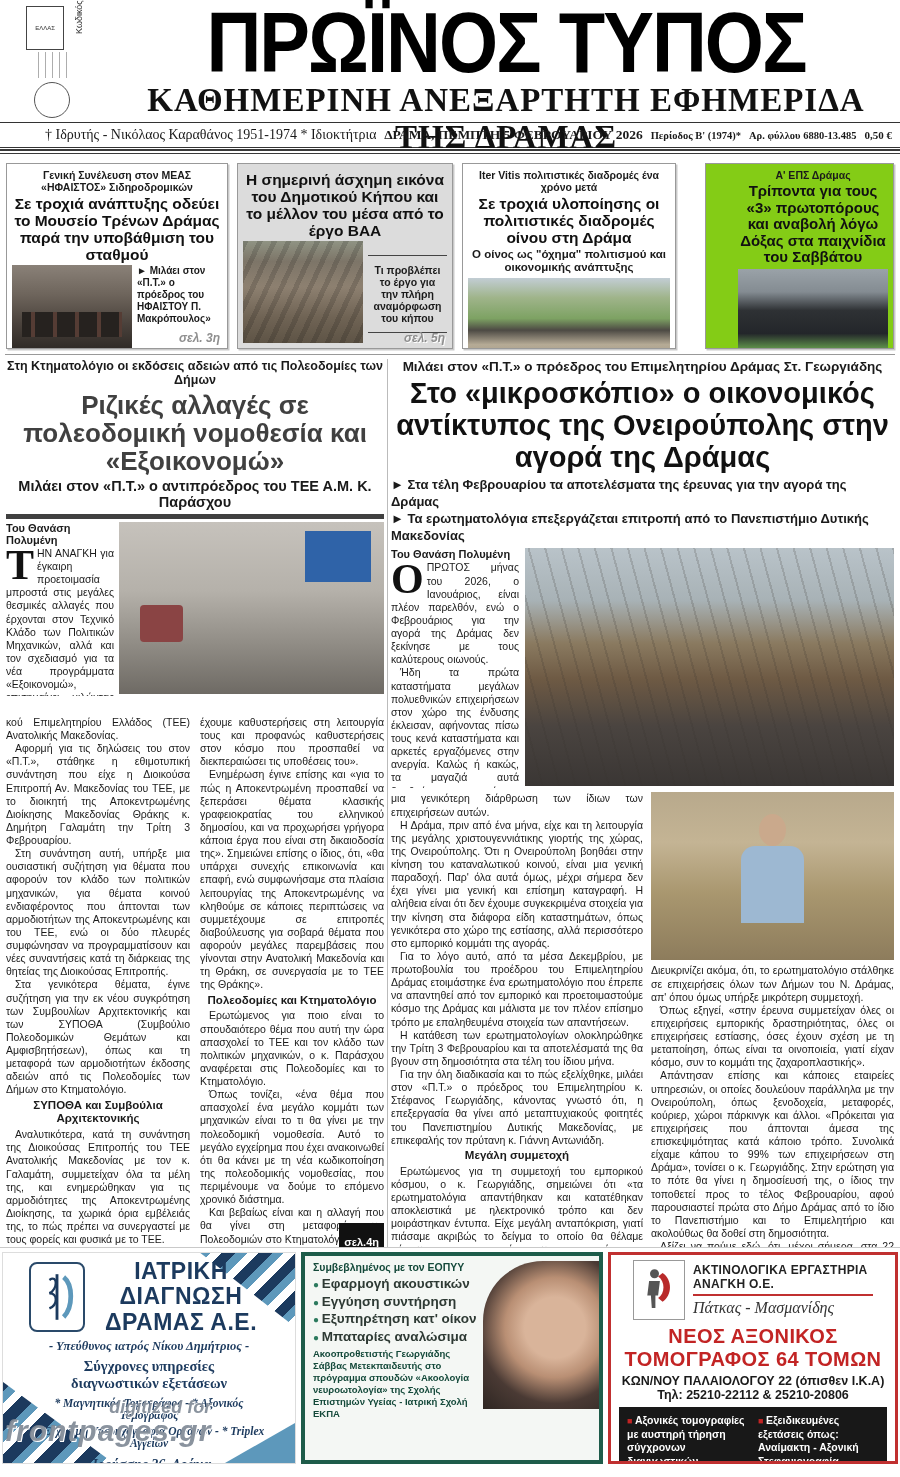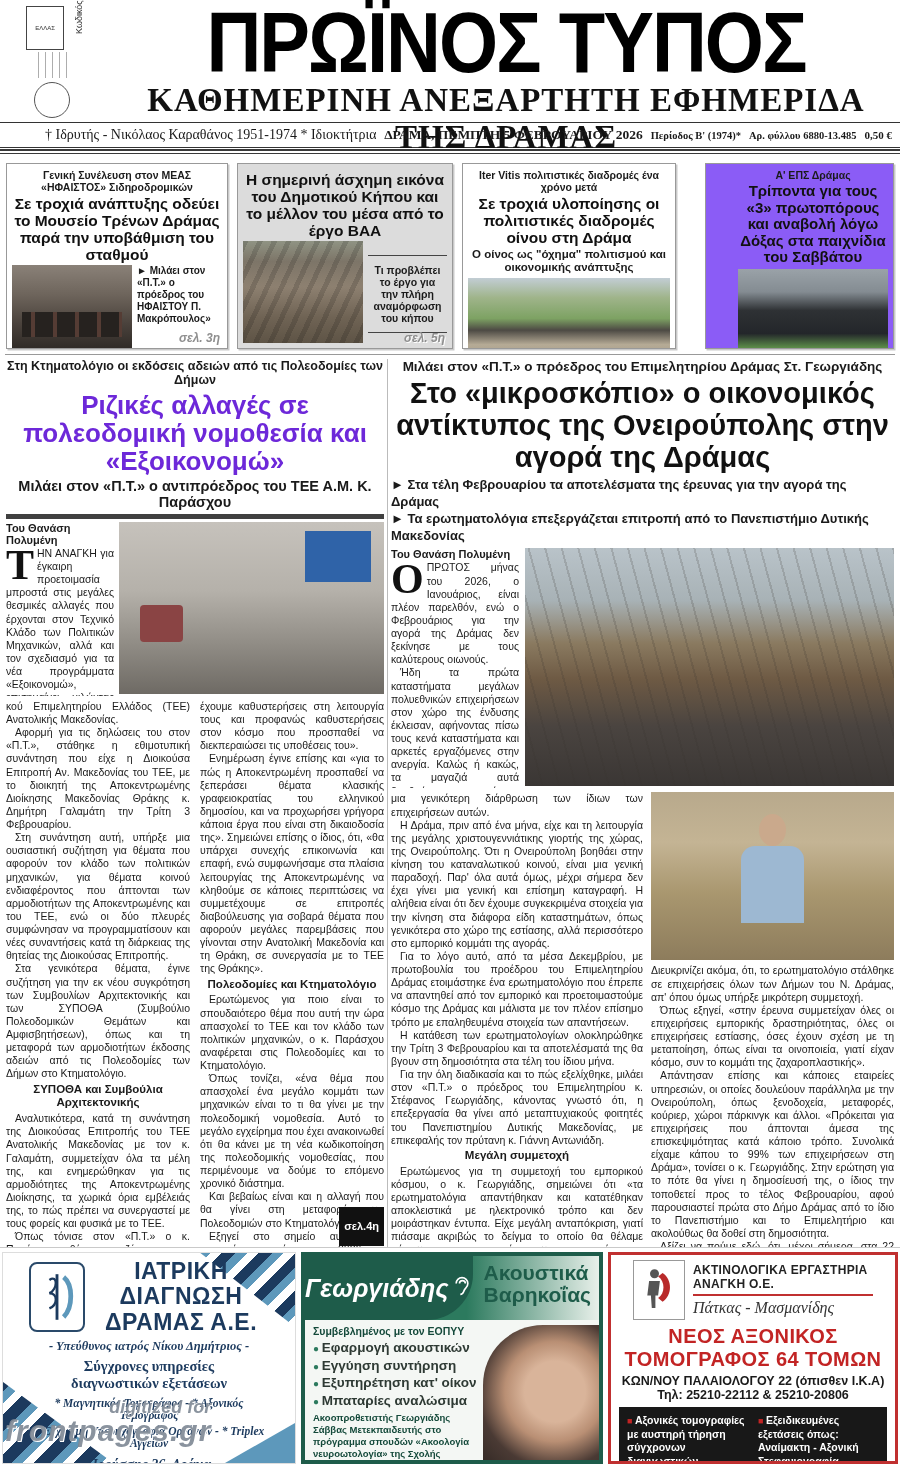--- a/index.html
+++ b/index.html
@@ -29,21 +29,21 @@
   .ib-period,.ib-issue{font-size:10.5px;font-weight:bold;}
   .ib-price{font-size:11px;font-weight:bold;}
   .double-rule{border-top:2px solid #3a3a3a;border-bottom:1px solid #3a3a3a;height:2px;margin-top:1px;}
   
   .top-boxes{display:flex;padding:9px 6px 5px;gap:9px;height:200px;box-sizing:border-box;}
   .box{border:1px solid #999;box-shadow:1.5px 1.5px 0 #c9c9c9;padding:5px;box-sizing:border-box;
        position:relative;overflow:hidden;}
   .box1{width:222px;background:#fff;}
   .box2{width:216px;background:#dcdcdc;}
   .box3{width:214px;background:#fff;margin-right:20px;}
-  .box4{flex:1;background:#8b5cf6;padding-left:32px;}
+  .box4{flex:1;background:#84cc16;padding-left:32px;}
   .bx-kicker{font-size:10.5px;font-weight:bold;text-align:center;line-height:1.15;}
   .bx-head{font-size:15.5px;font-weight:bold;text-align:center;line-height:1.1;margin:2px 0;color:#111;}
   .bx-row{display:flex;gap:5px;margin-top:2px;}
   .bx-note{font-size:10px;font-weight:bold;line-height:1.2;flex:1;}
   .bx-note2{font-size:10.5px;font-weight:bold;text-align:center;border-top:1px solid #444;
             border-bottom:1px solid #444;padding:8px 2px;margin-top:14px;flex:1;align-self:flex-start;}
   .bx-sub{font-size:11.5px;font-weight:bold;text-align:center;line-height:1.15;margin-bottom:3px;}
   .pagetag{position:absolute;right:7px;bottom:3px;font-style:italic;font-weight:bold;color:#8f8f8f;
            font-size:12px;text-shadow:1px 1px 0 #fff;}
   
@@ -70,34 +70,34 @@
   .ph-ear{width:118px;height:148px;border-radius:60px 0 0 0;background:
       radial-gradient(circle at 62% 45%,#d9b49a 0 28%,#b98f74 46%,#4a3a34 70%,#2e2622);}
   
   .hrule{border-top:1px solid #999;margin:0 5px;}
   
   .main{display:flex;padding:4px 6px 0;height:892px;box-sizing:border-box;justify-content:space-between;}
   .article-left{width:378px;overflow:hidden;}
   .vdiv{width:1px;background:#bbb;margin:0 3px;}
   .article-right{flex:1;overflow:hidden;}
   .a-kicker{font-size:12.5px;font-weight:bold;text-align:center;line-height:1.15;}
-  .la-head{font-size:26px;font-weight:bold;text-align:center;line-height:1.08;margin:3px 0;color:#6d28d9;}
+  .la-head{font-size:26px;font-weight:bold;text-align:center;line-height:1.08;margin:3px 0;color:#404040;}
   .la-sub{font-size:14.5px;font-weight:bold;text-align:center;border-bottom:5px solid #404040;
           padding-bottom:4px;margin-bottom:3px;}
   .ra-kicker{font-size:13.5px;font-weight:bold;text-align:center;line-height:1.2;}
   .ra-head{font-size:29px;font-weight:bold;text-align:center;line-height:1.1;margin:3px 0;color:#111;}
   .ra-bullets{font-size:13px;font-weight:bold;line-height:1.3;margin:2px 0 4px;}
   .bodytext p{font-size:10.5px;line-height:1.25;text-align:justify;margin:0;text-indent:9px;}
   .bodytext p.noindent{text-indent:0;}
   .byline{font-size:11px;font-weight:bold;margin-bottom:1px;}
   .dropcap{float:left;font-family:"Liberation Serif",serif;font-size:42px;line-height:.78;
            font-weight:bold;padding:2px 3px 0 0;color:#111;}
   .la-rowA{display:flex;height:174px;overflow:hidden;}
   .la-narrow{width:108px;overflow:hidden;}
-  .la-rowB{display:flex;gap:10px;margin-top:4px;height:558px;overflow:hidden;}
+  .la-rowB{display:flex;gap:10px;margin-top:20px;height:558px;overflow:hidden;}
   .lcol{width:184px;overflow:hidden;}
   .subhead-c{font-size:11.5px;font-weight:bold;text-align:center;margin:2px 0;line-height:1.2;}
   .rel{position:relative;}
   .end-tag{position:absolute;right:0;bottom:12px;background:#111;color:#fff;font-weight:bold;
            font-size:11px;padding:12px 5px;line-height:1.35;}
   .ra-rowA{display:flex;height:240px;overflow:hidden;}
   .ra-narrow{width:128px;overflow:hidden;}
   .ra-rowB{display:flex;gap:8px;margin-top:4px;height:482px;overflow:hidden;}
   .ra-colwide{width:252px;overflow:hidden;}
   .ra-colright{flex:1;position:relative;overflow:hidden;padding-bottom:16px;box-sizing:border-box;}
@@ -332,35 +332,20 @@
           <div>διαγνωστικών εξετάσεων</div>
         </div>
         <div class="ad1-line">* Μαγνητικός Τομογράφος - * Αξονικός Τομογράφος</div>
         <div class="ad1-line">* Έγχρωμη Υπερηχογραφία Οργάνων - * Triplex Αγγείων</div>
         <div class="ad1-addr">Προύσσης 26, Δράμα</div>
 
       </div>
     </div>
 
     <div class="ad ad-hearing">
-      <div class="ad2-header">
-        <div class="ad2-blob">
-          <span class="ad2-brand">Γεωργιάδης</span>
-          <span>
-            <svg width="20" height="24" viewBox="0 0 24 28">
-                <path d="M5 11a7 7 0 0 1 14 0c0 4-2.5 5-4 7.5S14 24 10 24" fill="none" stroke="#fff" stroke-width="2"></path>
-                <path d="M9 11a3.5 3.5 0 0 1 7 0" fill="none" stroke="#fff" stroke-width="2"></path>
-              </svg>
-          </span>
-        </div>
-        <div class="ad2-cat">
-          <div>Ακουστικά</div>
-          <div>Βαρηκοΐας</div>
-        </div>
-      </div>
       <div class="ad2-body">
         <div class="ad2-left">
           <div class="ad2-eopyy">Συμβεβλημένος με τον ΕΟΠΥΥ</div>
           <ul class="ad2-ul">
             <li>Εφαρμογή ακουστικών</li>
             <li>Εγγύηση συντήρηση</li>
             <li>Εξυπηρέτηση κατ' οίκον</li>
             <li>Μπαταρίες αναλώσιμα</li>
           </ul>
           <div class="ad2-small">Ακοοπροθετιστής Γεωργιάδης Σάββας Μετεκπαιδευτής στο πρόγραμμα σπουδών «Ακοολογία νευροωτολογία» της Σχολής Επιστημών Υγείας - Ιατρική Σχολή ΕΚΠΑ</div>

